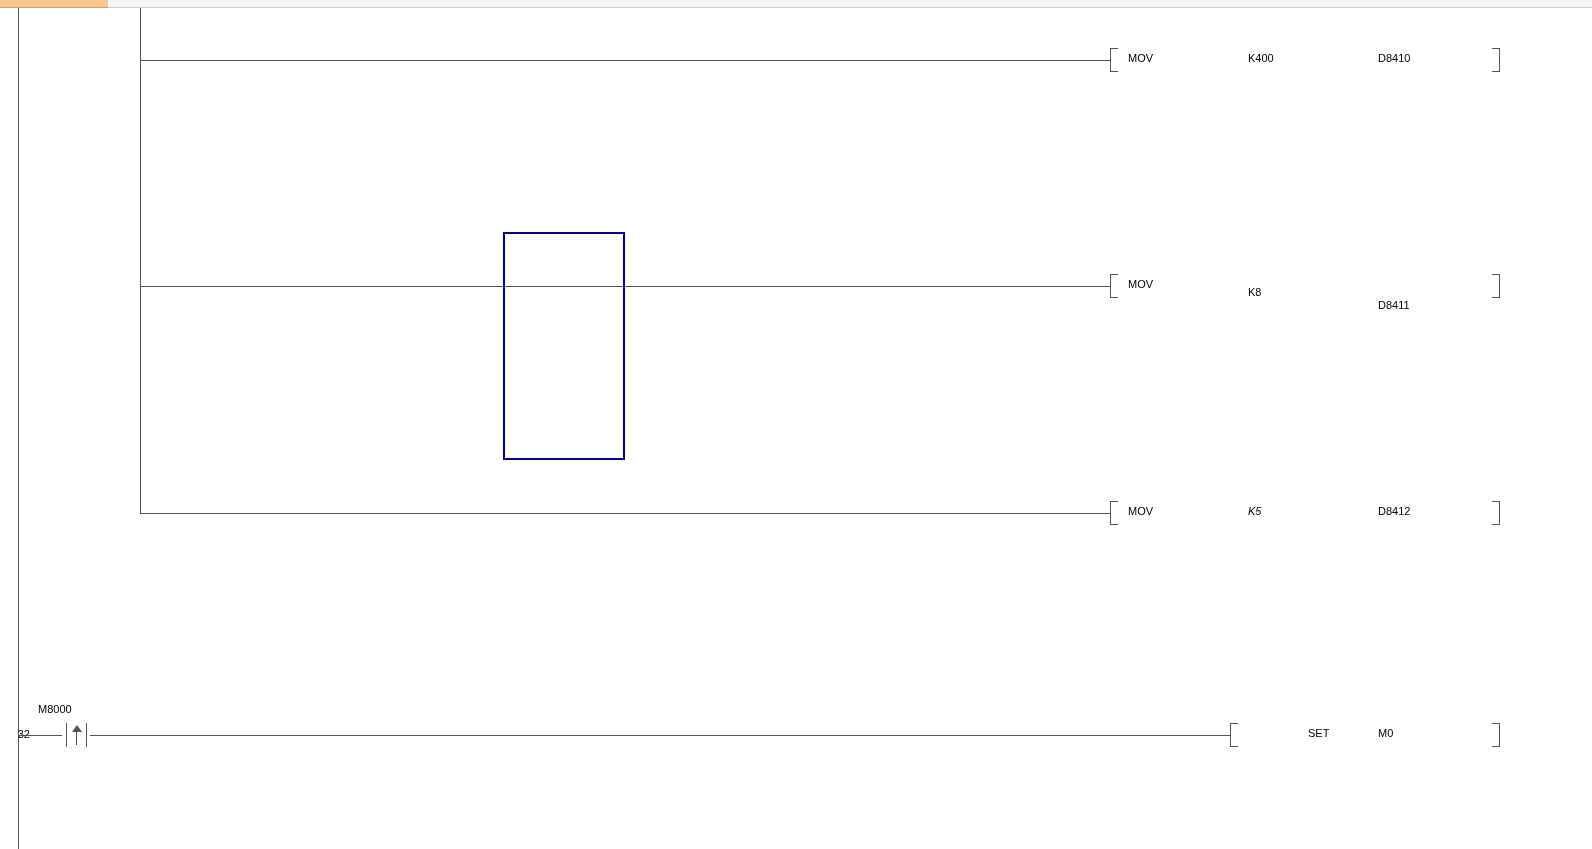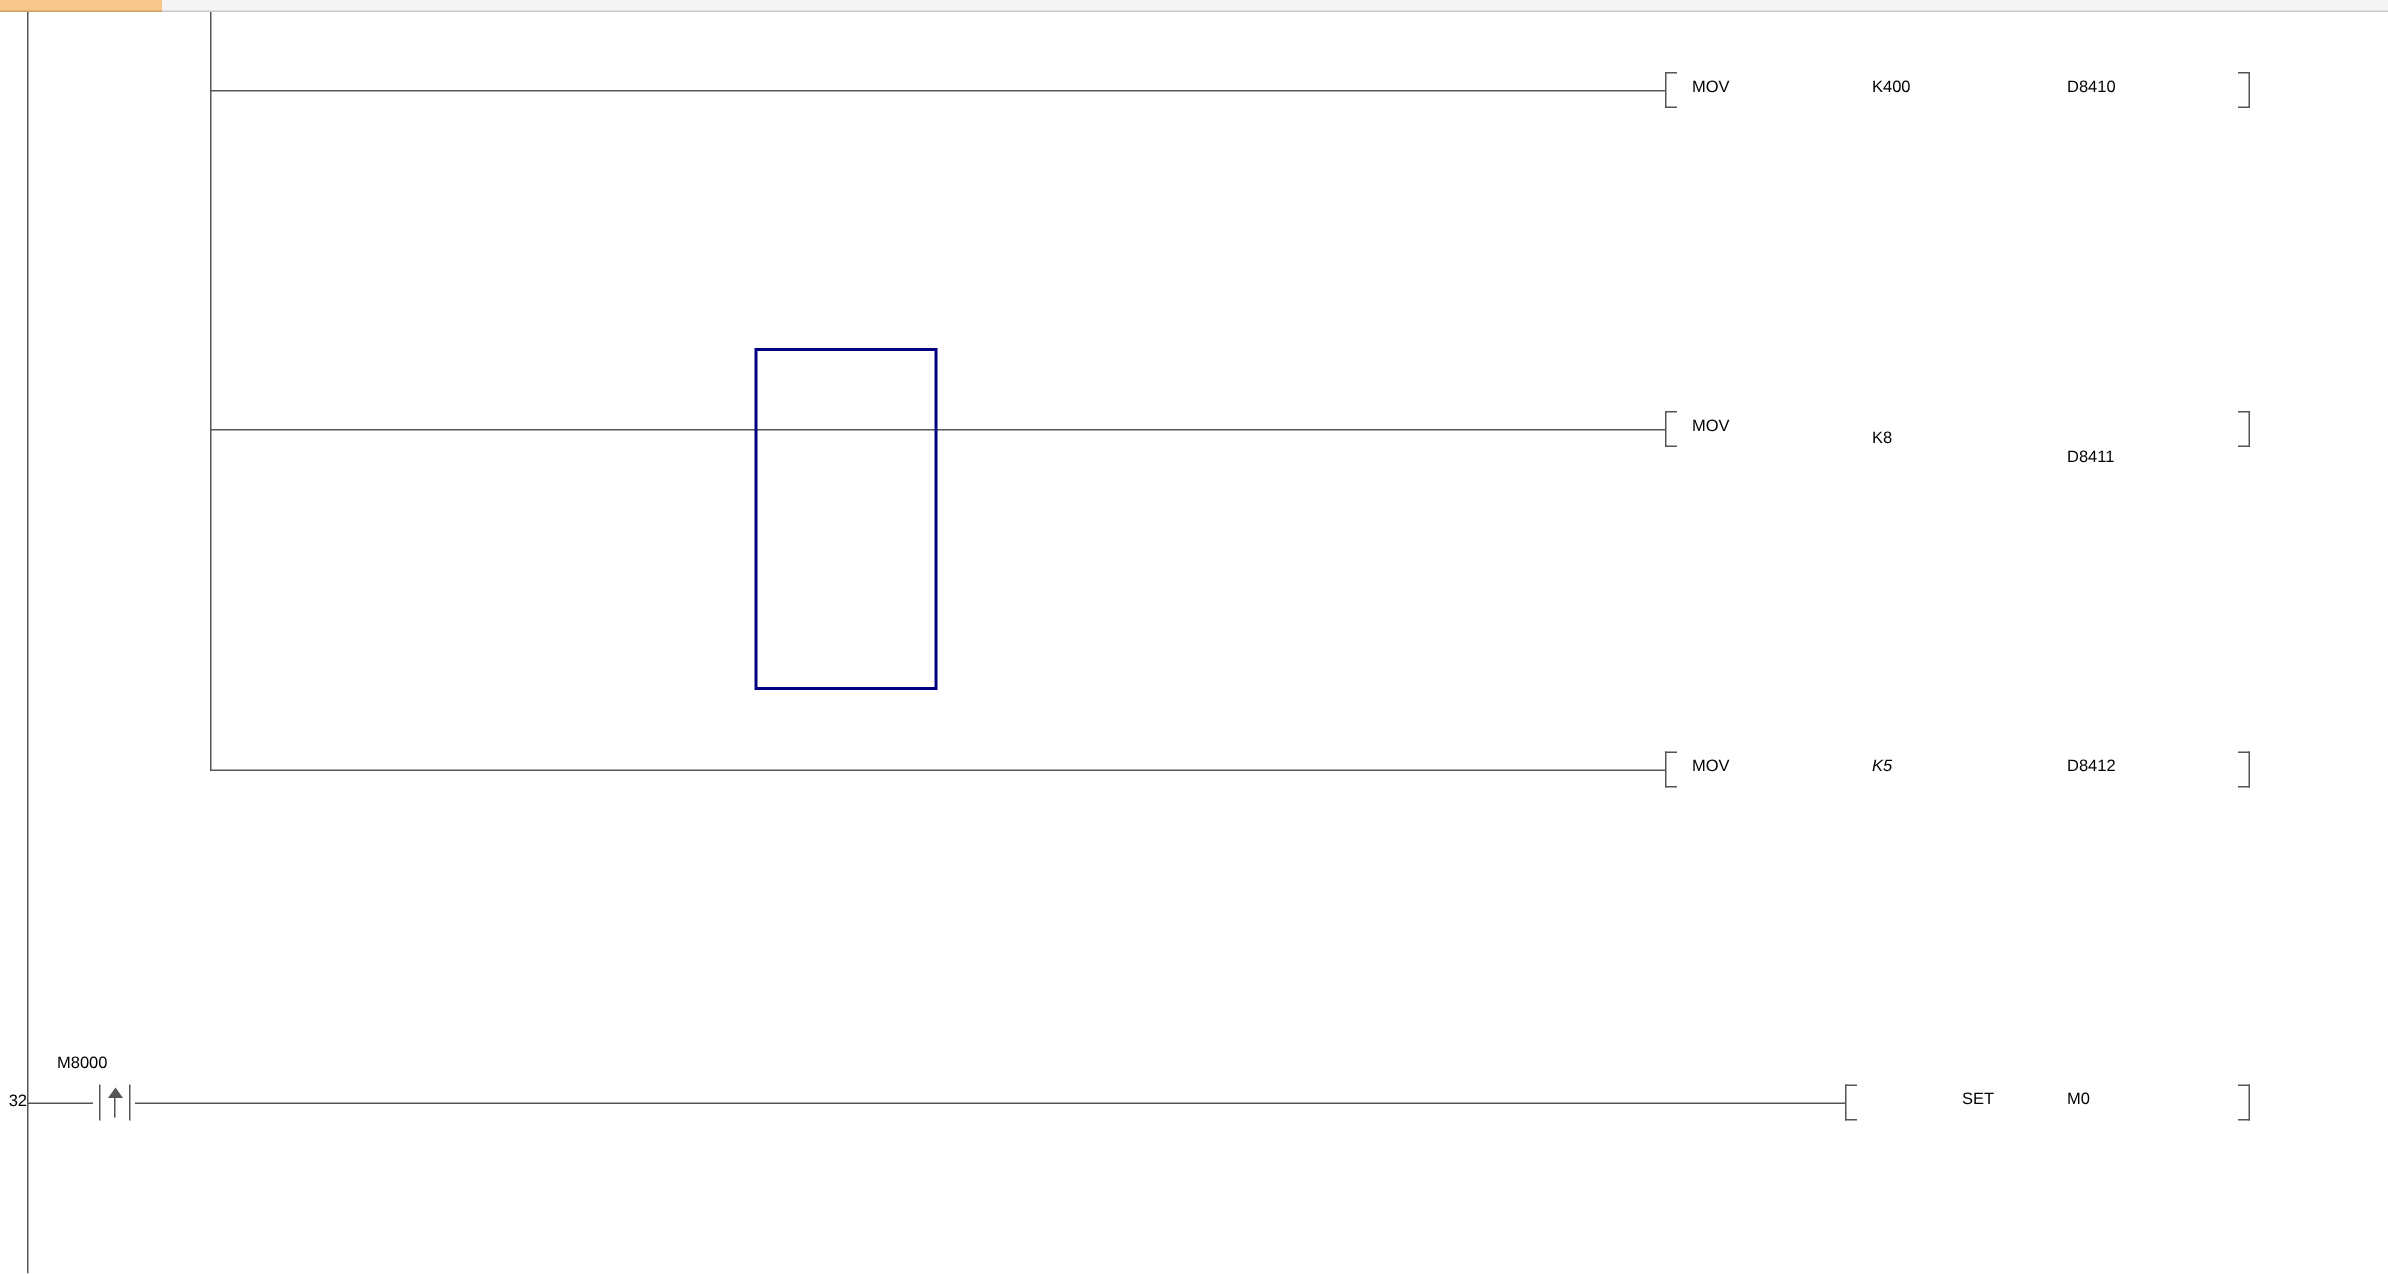--- a/index.html
+++ b/index.html
@@ -167,21 +167,21 @@
 
   <div class="horizontal-wire" style="left:140px; top:505px; width:970px;"></div>
   <div class="bracket-left" style="left:1110px; top:493px;"></div>
   <span class="instruction-text" style="left:1128px; top:497px;">MOV</span>
   <span class="instruction-text" style="left:1248px; top:497px;font-style:italic;">K5</span>
   <span class="instruction-text" style="left:1378px; top:497px;text-align:center;">D8412</span>
   <div class="bracket-right" style="left:1492px; top:493px;"></div>
 
   <div class="selection-box" style="left:503px; top:224px; width:122px; height:228px;"></div>
 
-  <span class="step-number" style="left:4px; top:720px; width:14px;text-align:right;">32</span>
+  <span class="step-number" style="left:16px; top:720px; width:14px;text-align:right;">32</span>
 
   <span class="contact-label" style="left:38px; top:695px;">M8000</span>
 
   <div class="horizontal-wire" style="left:18px; top:727px; width:44px;"></div>
   <div class="pulse-contact" style="left:62px; top:715px;">
     <div class="v1"></div>
     <div class="v2"></div>
     <div class="arrow-line"></div>
     <div class="arrow-head"></div>
   </div>

